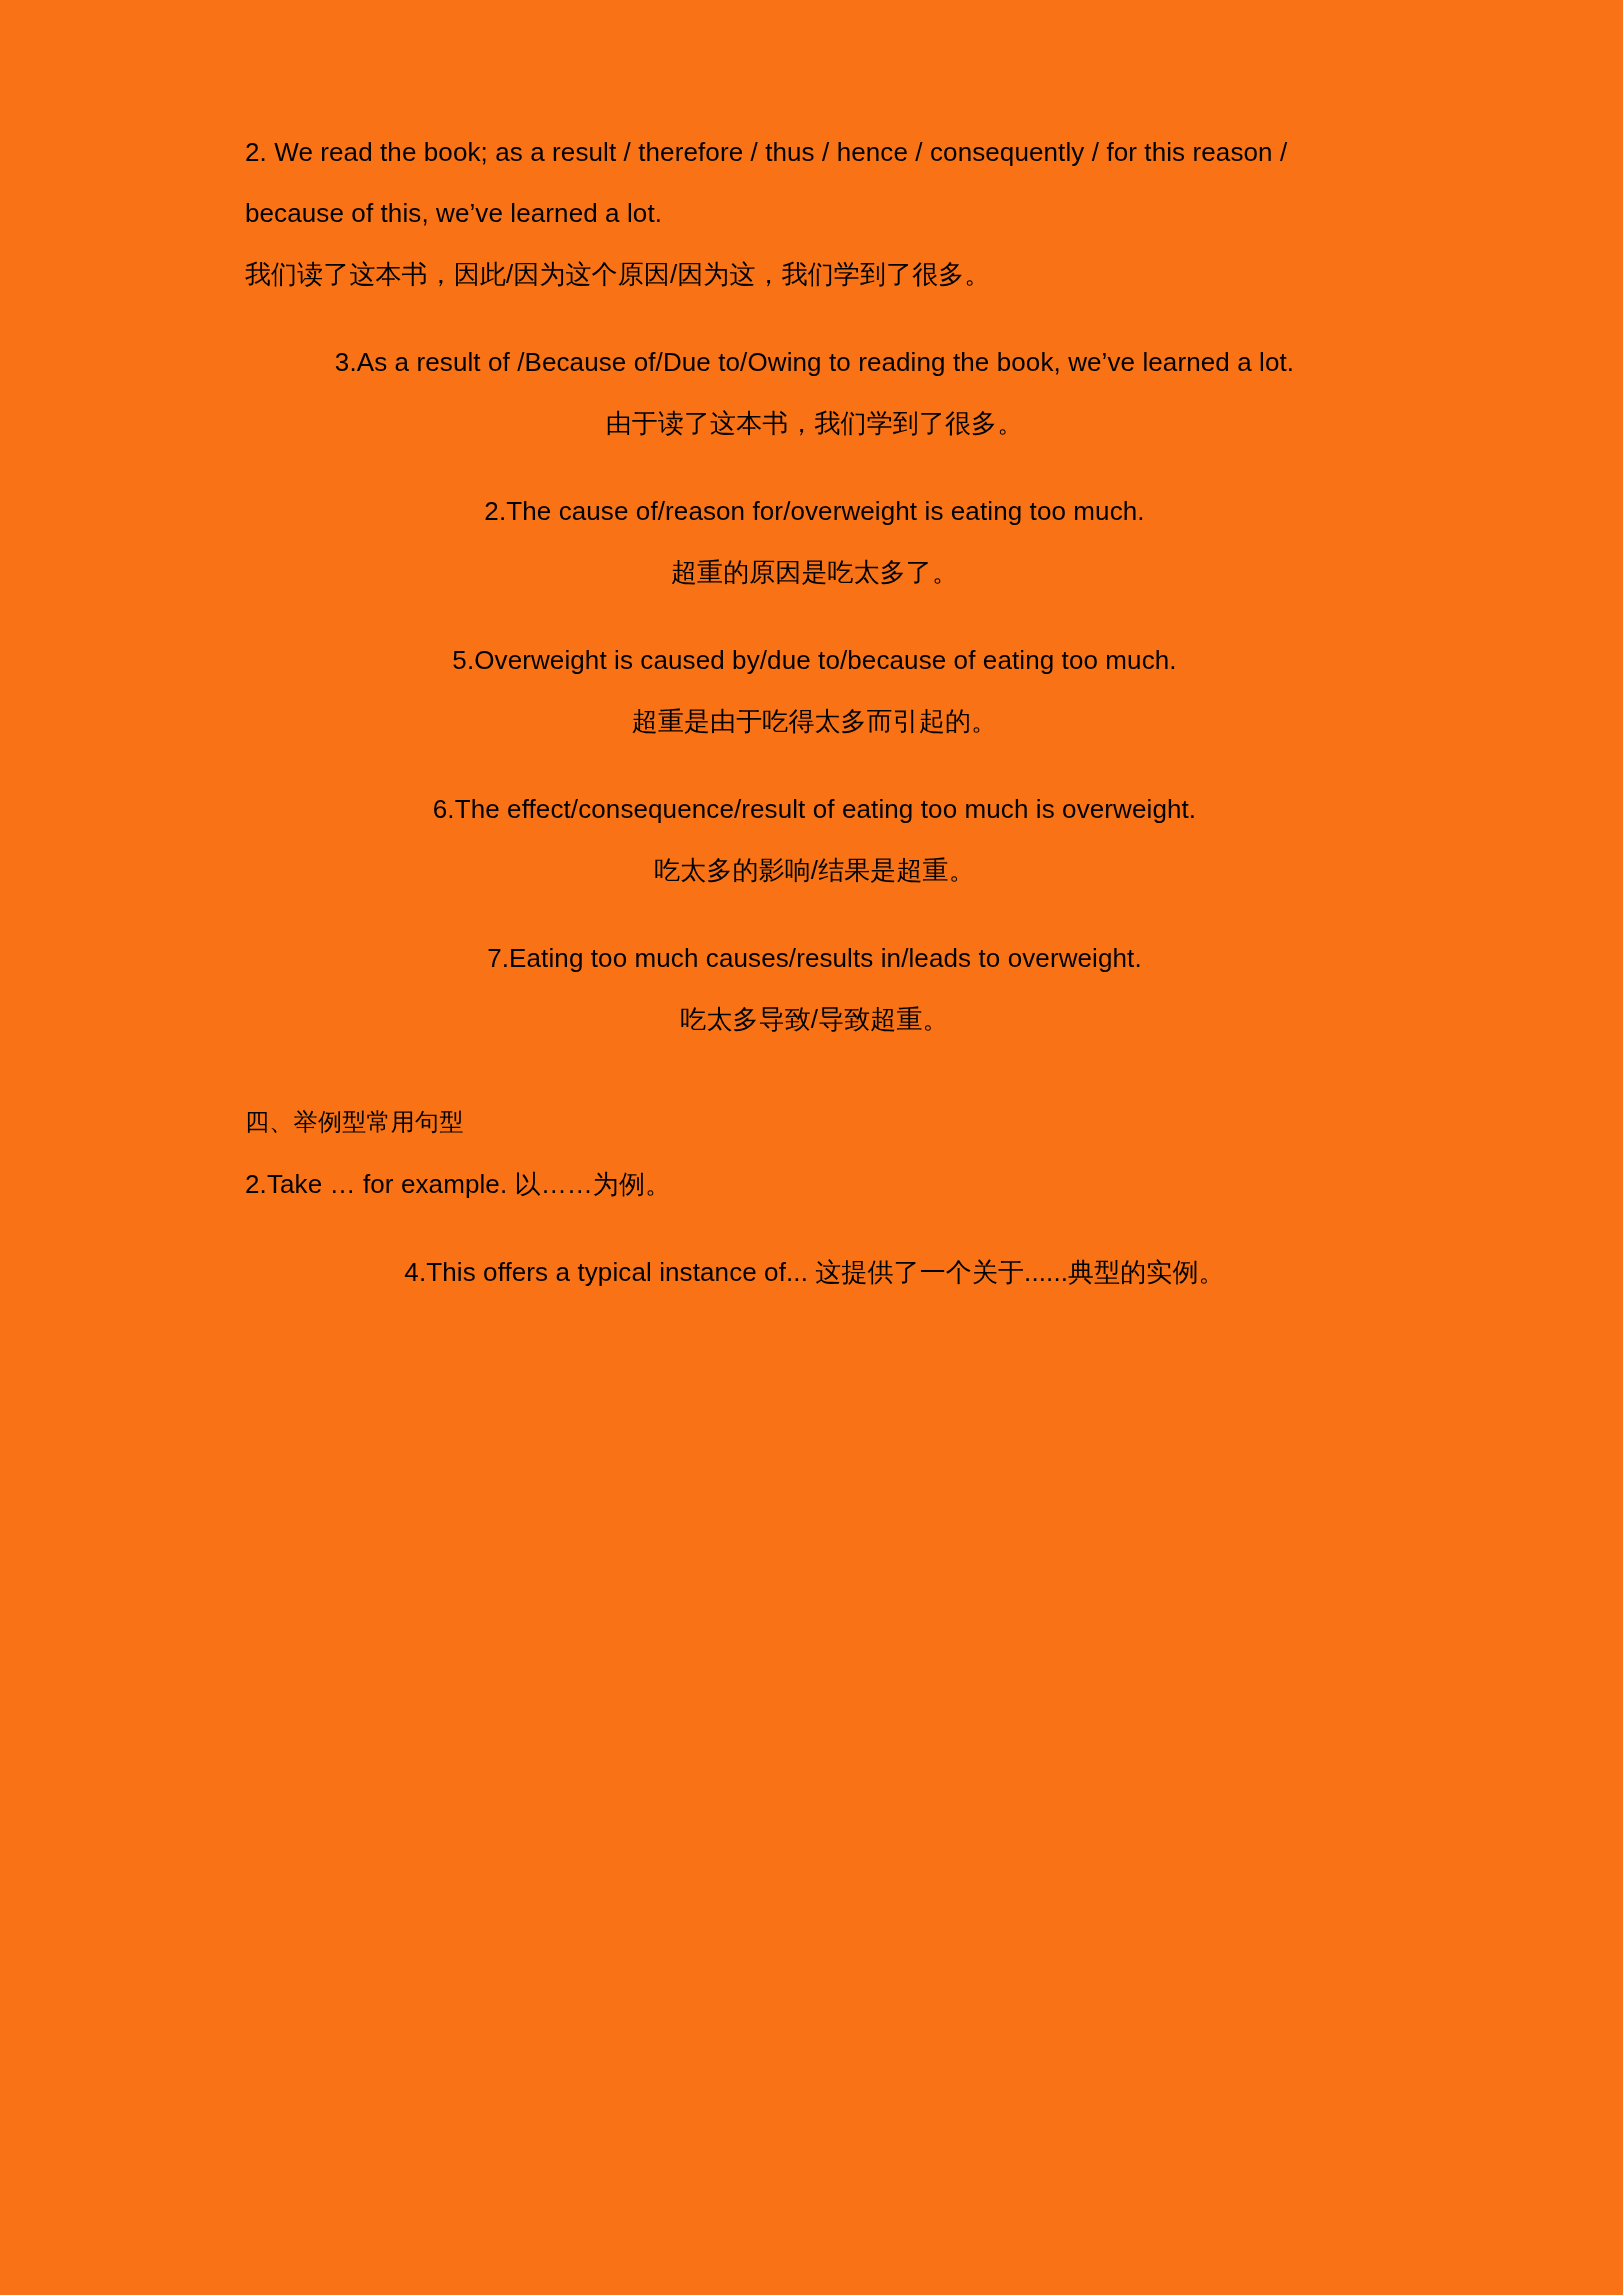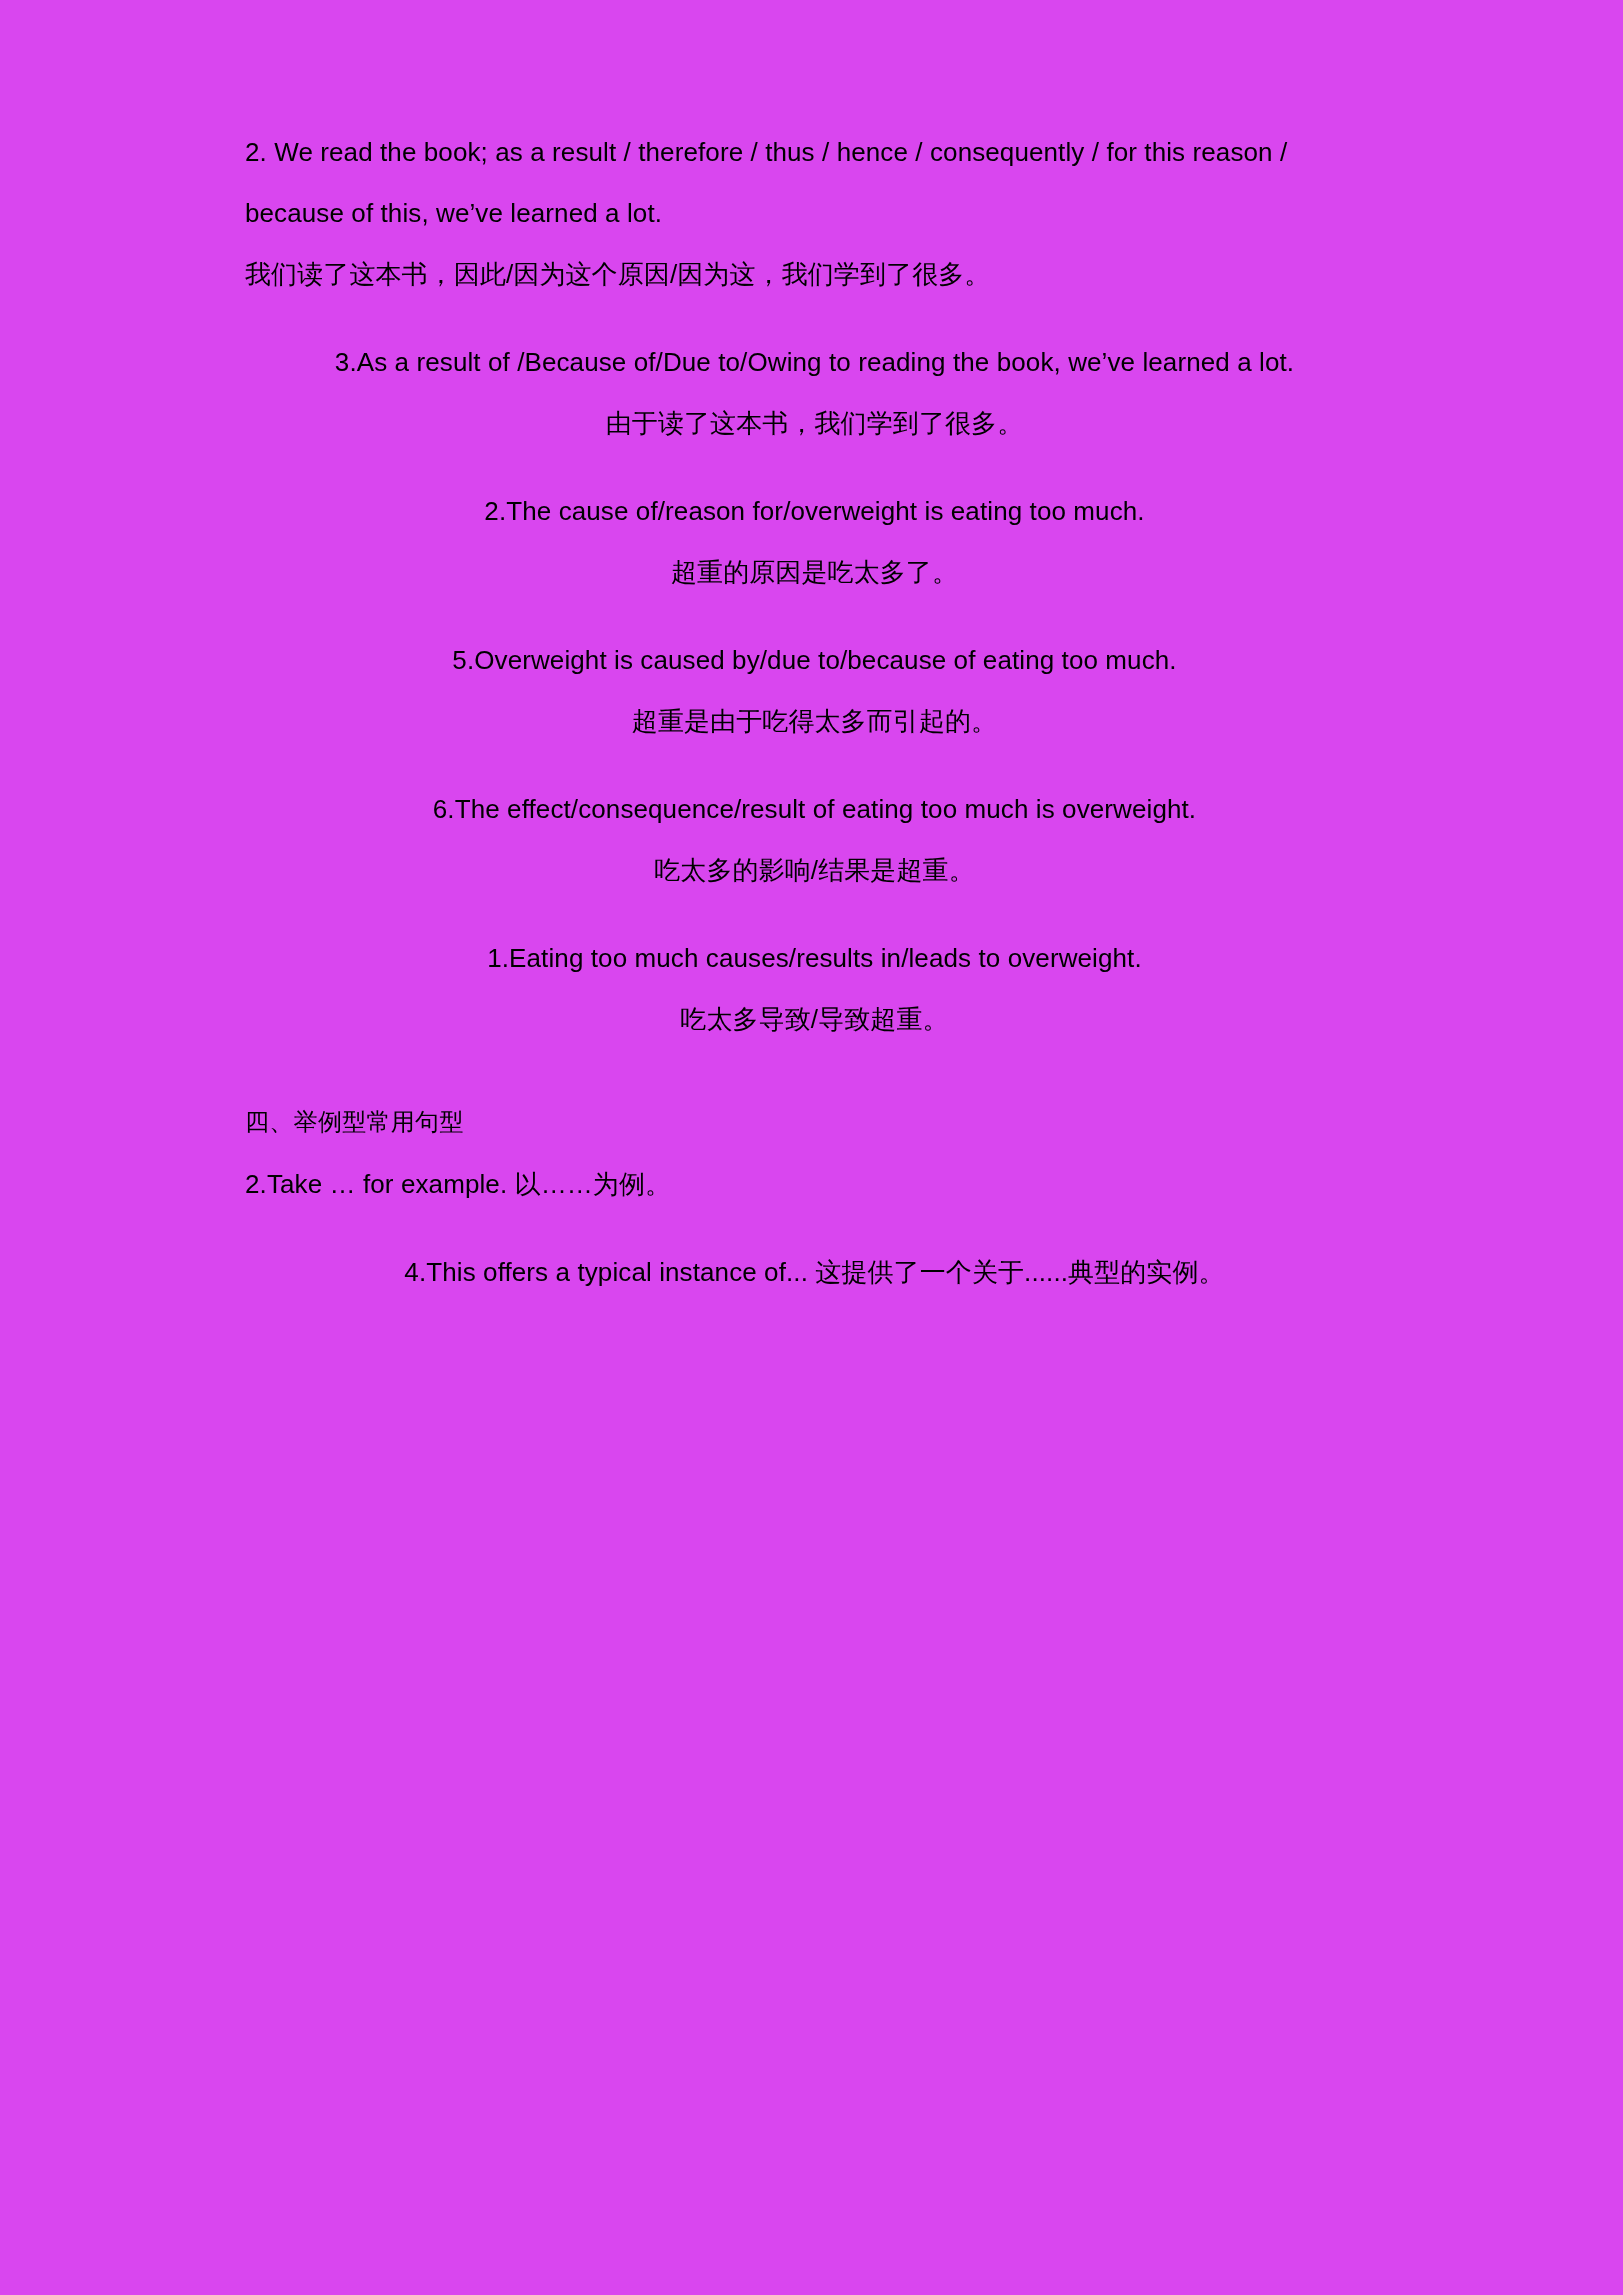--- a/index.html
+++ b/index.html
@@ -8,21 +8,21 @@
     background: #ffffff;
   }
   body {
     font-family: "Liberation Sans", "DejaVu Sans", sans-serif;
     color: #000000;
   }
   .page {
     position: relative;
     width: 1623px;
     height: 2295px;
-    background: #d946ef;
+    background: #f97316;
     overflow: hidden;
     box-sizing: border-box;
   }
   .text-column {
     position: absolute;
     left: 245px;
     top: 122px;
     width: 1139px;
   }
   
@@ -83,21 +83,21 @@
       <div class="line en">5.Overweight is caused by/due to/because of eating too much.</div>
       <div class="line zh">超重是由于吃得太多而引起的。</div>
     </div>
 
     <div class="entry">
       <div class="line en">6.The effect/consequence/result of eating too much is overweight.</div>
       <div class="line zh">吃太多的影响/结果是超重。</div>
     </div>
 
     <div class="entry">
-      <div class="line en">1.Eating too much causes/results in/leads to overweight.</div>
+      <div class="line en">7.Eating too much causes/results in/leads to overweight.</div>
       <div class="line zh">吃太多导致/导致超重。</div>
     </div>
 
     <div class="section-heading">四、举例型常用句型</div>
 
 
     <div class="entry">
       <div class="line">2.Take … for example. 以……为例。</div>
     </div>
 

